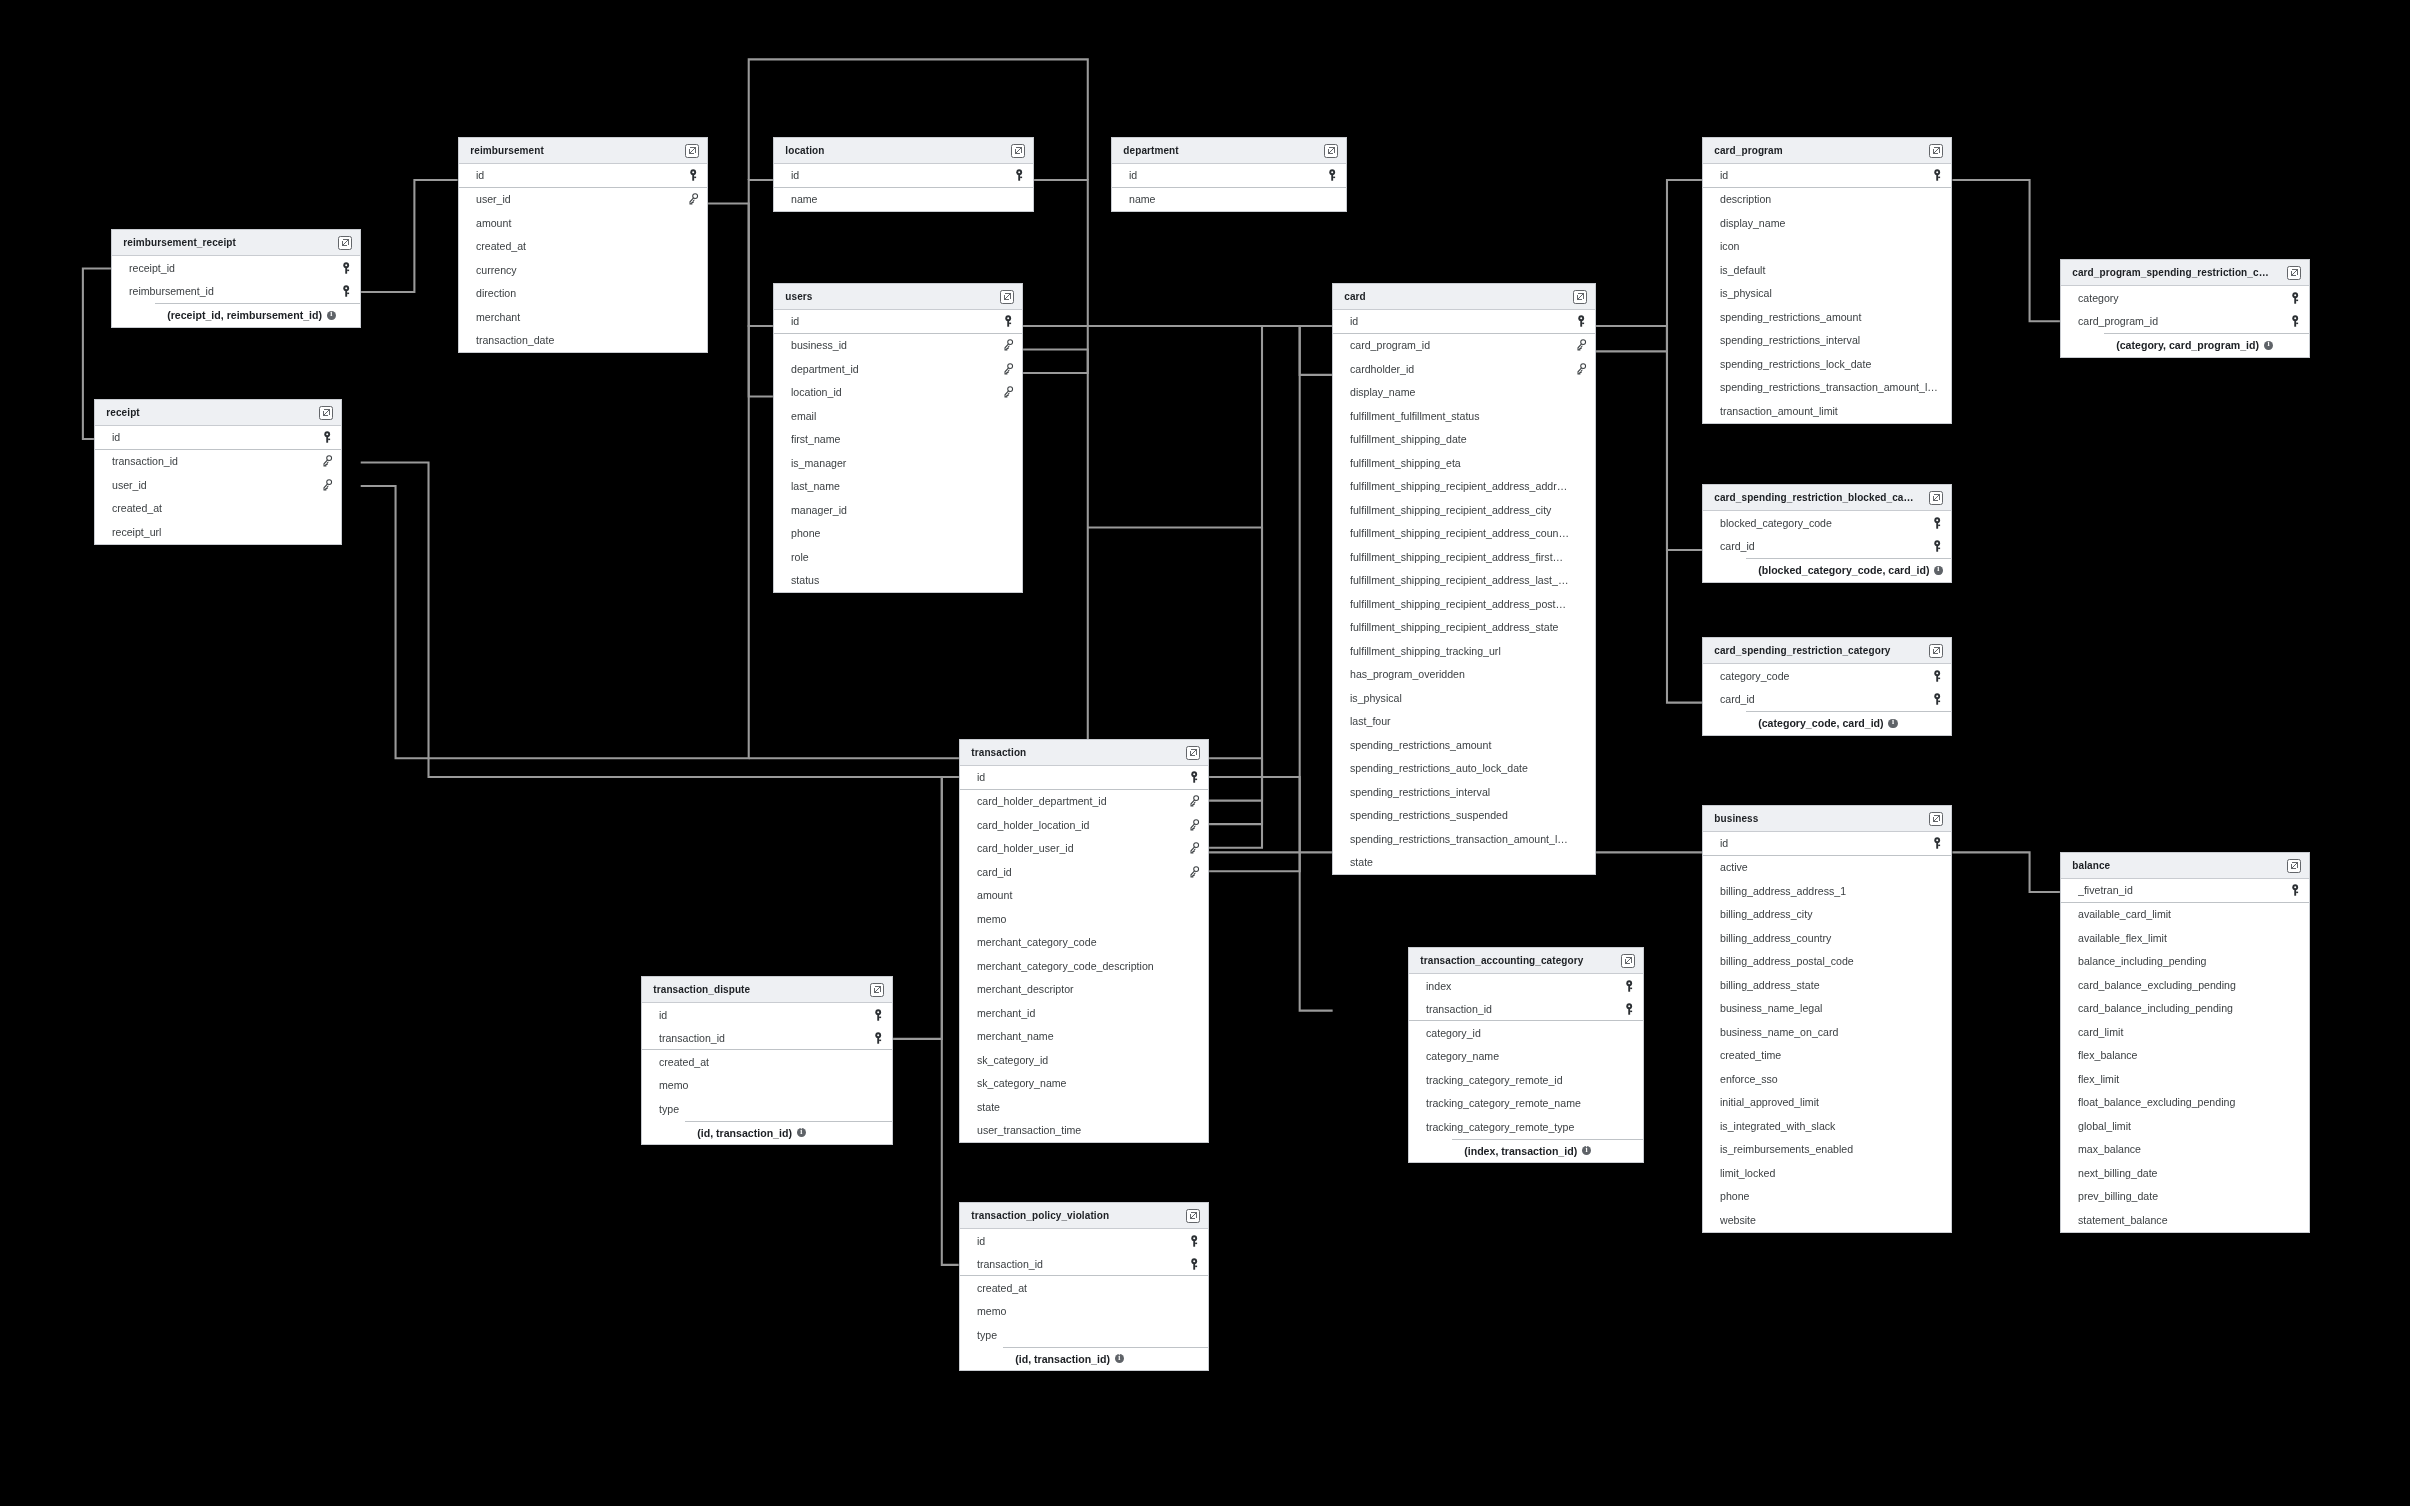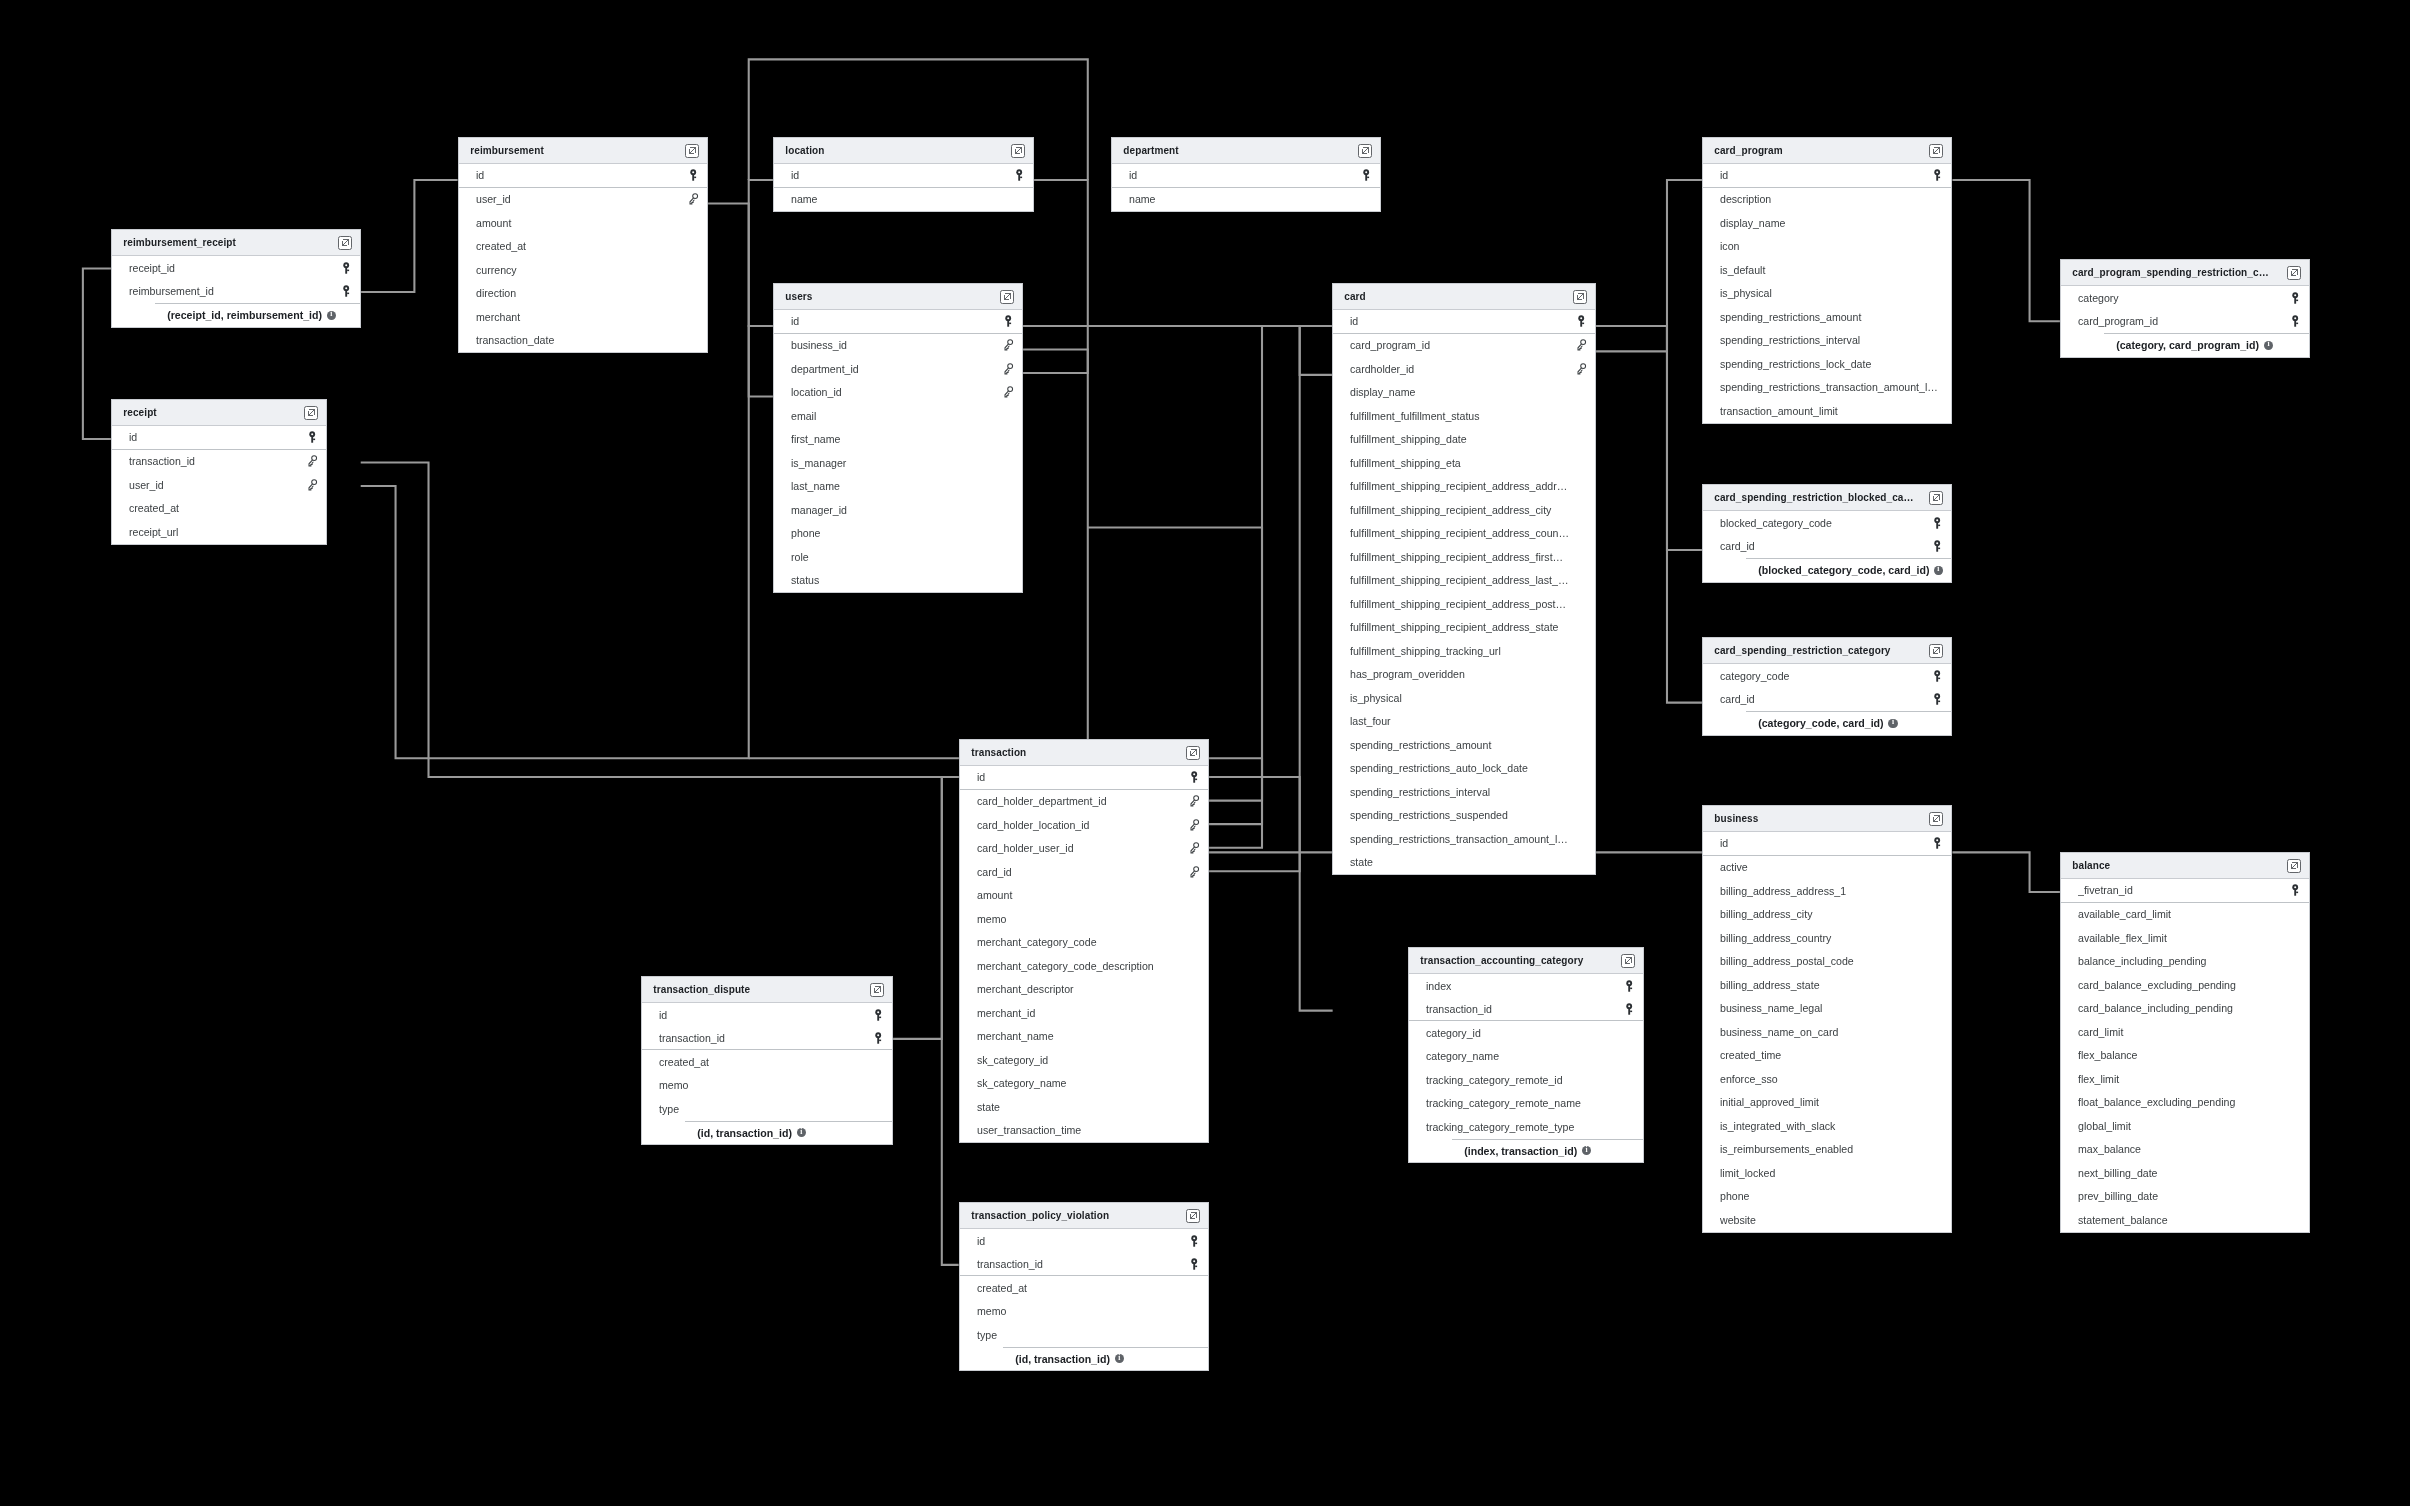--- a/index.html
+++ b/index.html
@@ -198,21 +198,21 @@
               <rect x="4.5" y="5.9" width="2" height="6.6" fill="#2b2f33"></rect>
               <rect x="6.5" y="8.1" width="2.1" height="1.6" fill="#2b2f33"></rect>
             </svg>
           </span>
         </div>
         <div class="row composite">
           <span>(receipt_id, reimbursement_id)</span>
           <span class="infoicon"></span>
         </div>
       </div>
-      <div class="tbl" style="left: 111px; top: 399px; width: 216px;">
+      <div class="tbl" style="left: 94px; top: 399px; width: 248px;">
         <div class="tbl-head">
           <div class="tbl-title">receipt</div>
           <div class="ext-icon"></div>
         </div>
         <div class="row sep-below">
           <span class="fname">id</span>
           <span class="keyicon">
             <svg width="10.4" height="12.2" viewBox="0 0 11 13">
               <circle cx="5.5" cy="3.4" r="3.1" fill="#2b2f33"></circle>
               <circle cx="5.5" cy="3.4" r="1.1" fill="#ffffff"></circle>
@@ -309,21 +309,21 @@
               <circle cx="5.5" cy="3.4" r="1.1" fill="#ffffff"></circle>
               <rect x="4.5" y="5.9" width="2" height="6.6" fill="#2b2f33"></rect>
               <rect x="6.5" y="8.1" width="2.1" height="1.6" fill="#2b2f33"></rect>
             </svg>
           </span>
         </div>
         <div class="row">
           <span class="fname">name</span>
         </div>
       </div>
-      <div class="tbl" style="left: 1111px; top: 137px; width: 270px;">
+      <div class="tbl" style="left: 1111px; top: 137px; width: 236px;">
         <div class="tbl-head">
           <div class="tbl-title">department</div>
           <div class="ext-icon"></div>
         </div>
         <div class="row sep-below">
           <span class="fname">id</span>
           <span class="keyicon">
             <svg width="10.4" height="12.2" viewBox="0 0 11 13">
               <circle cx="5.5" cy="3.4" r="3.1" fill="#2b2f33"></circle>
               <circle cx="5.5" cy="3.4" r="1.1" fill="#ffffff"></circle>

